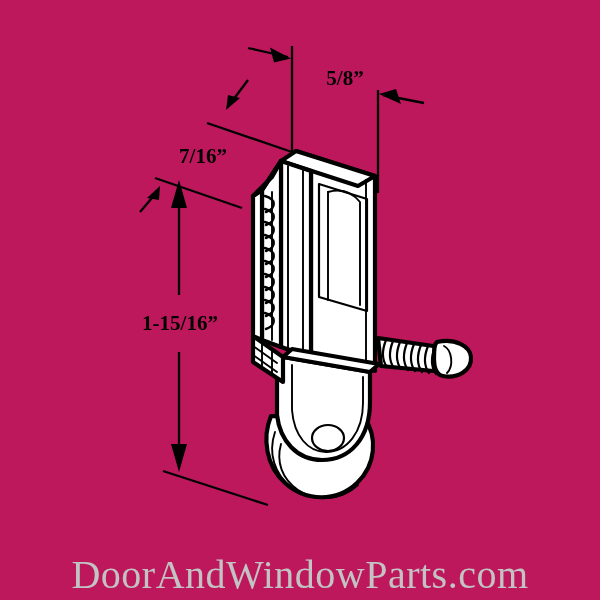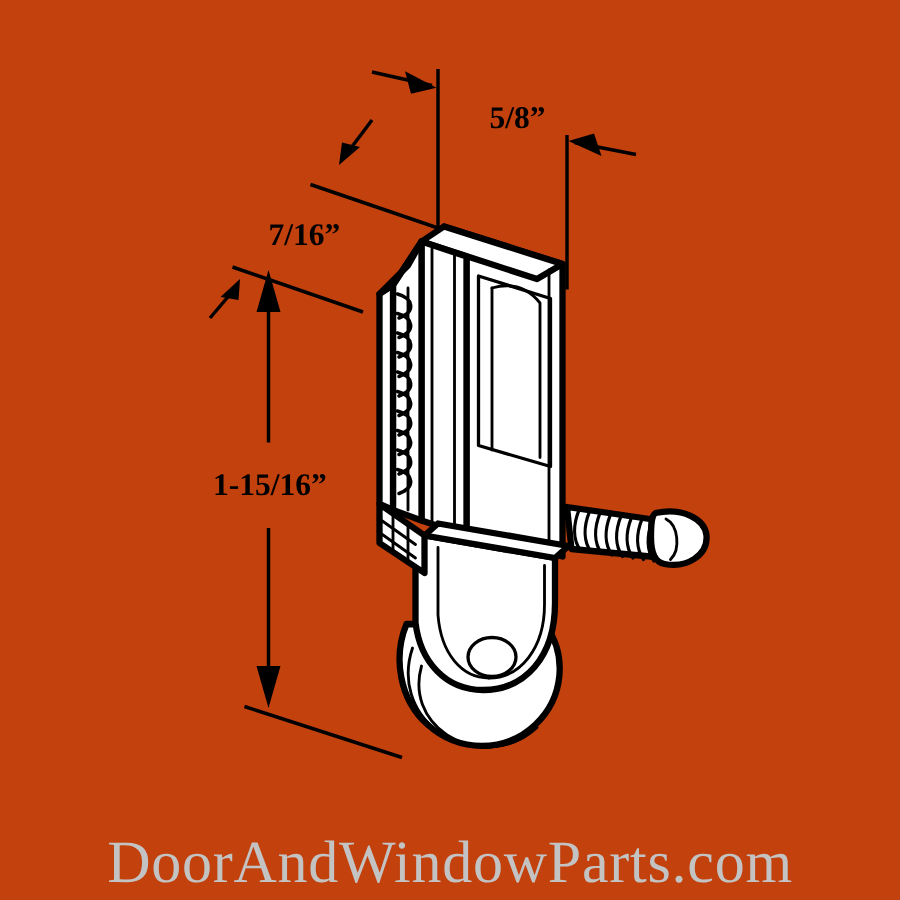--- a/index.html
+++ b/index.html
@@ -11,21 +11,21 @@
   body {
     width: 600px;
     height: 600px;
     overflow: hidden;
     font-family: "Liberation Serif", serif;
   }
   #stage {
     position: relative;
     width: 600px;
     height: 600px;
-    background: #c2410c;
+    background: #be185d;
   }
   #diagram {
     position: absolute;
     left: 0;
     top: 0;
     width: 600px;
     height: 600px;
   }
   .dim-label {
     font-family: "Liberation Serif", serif;

